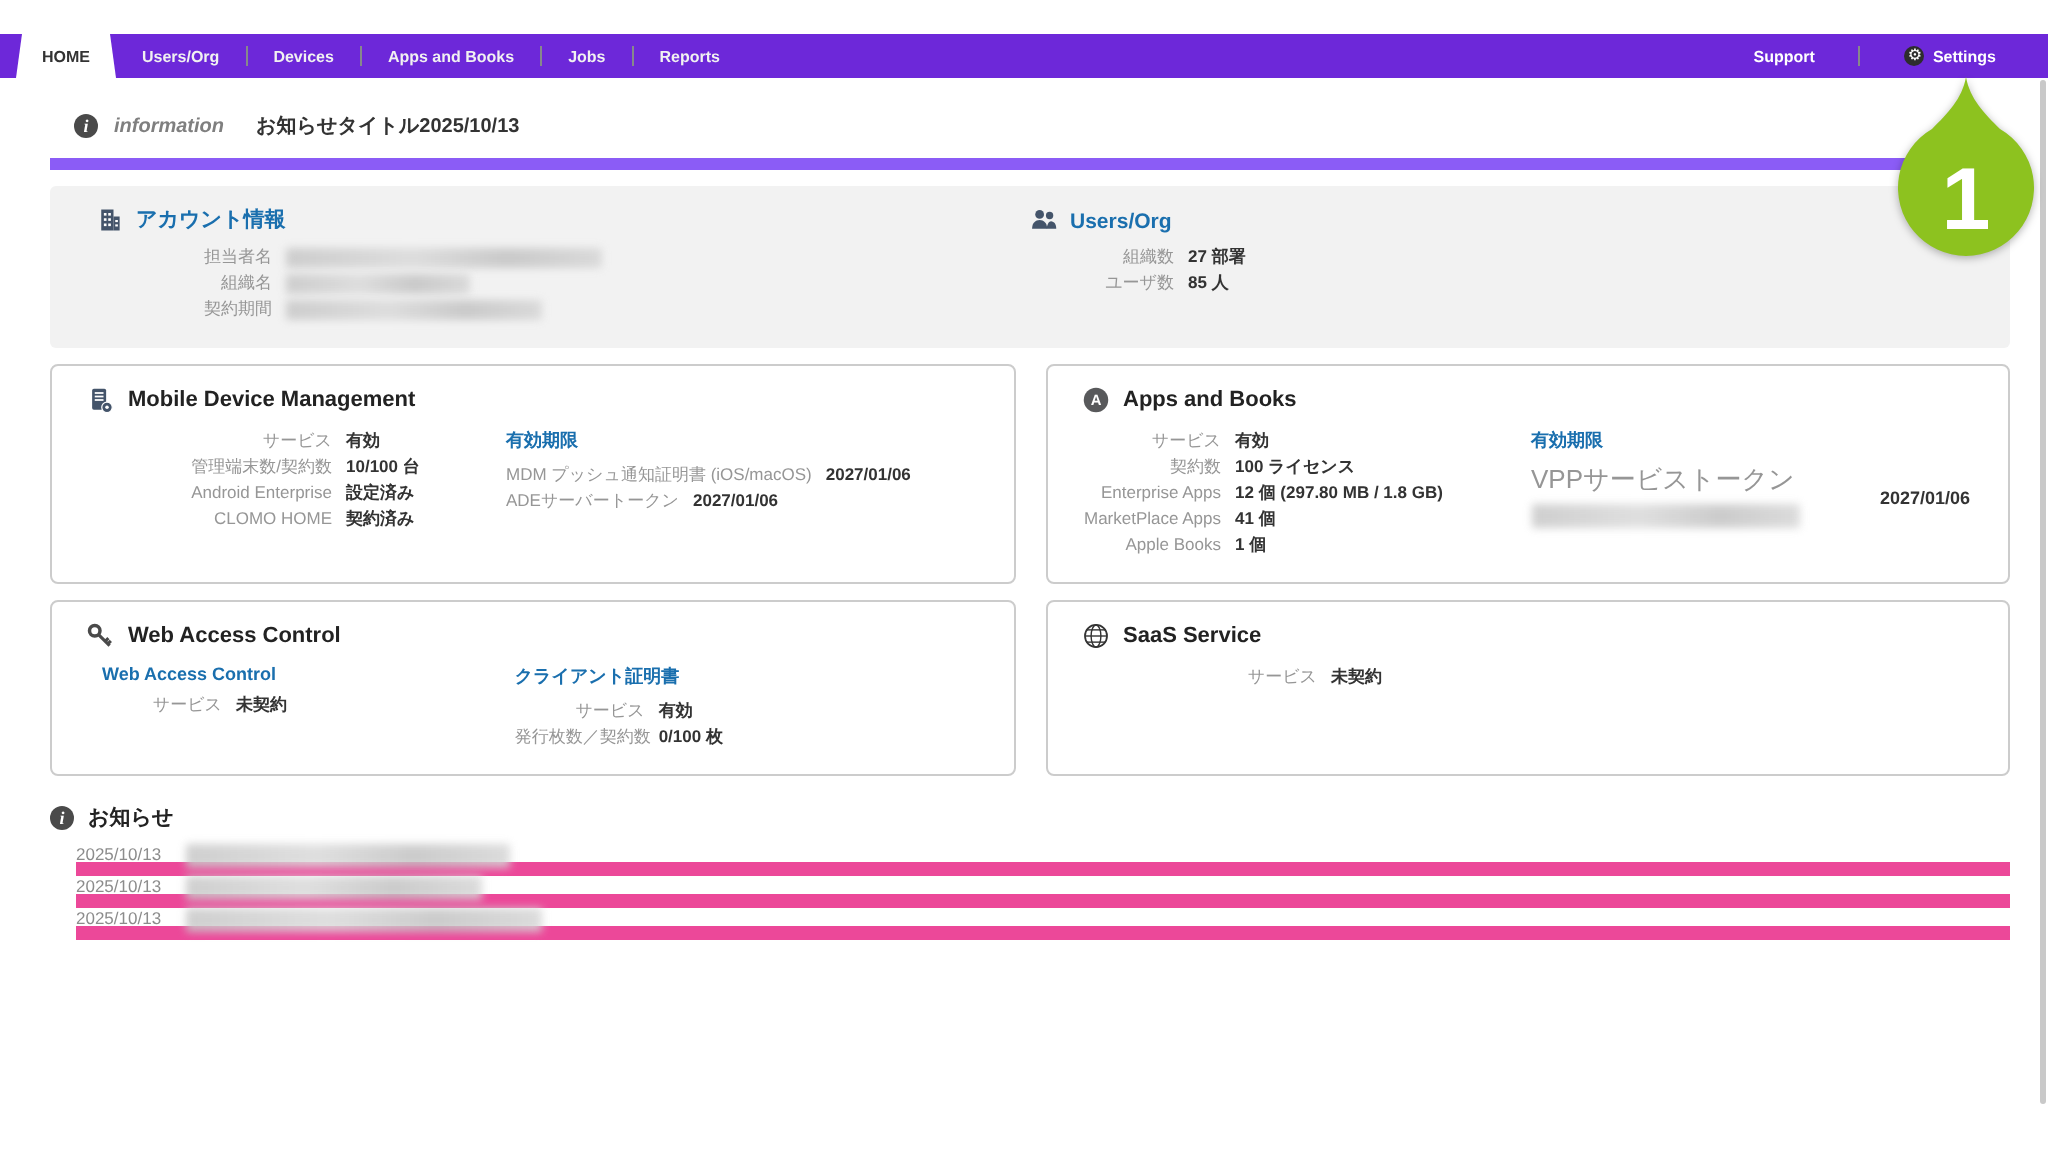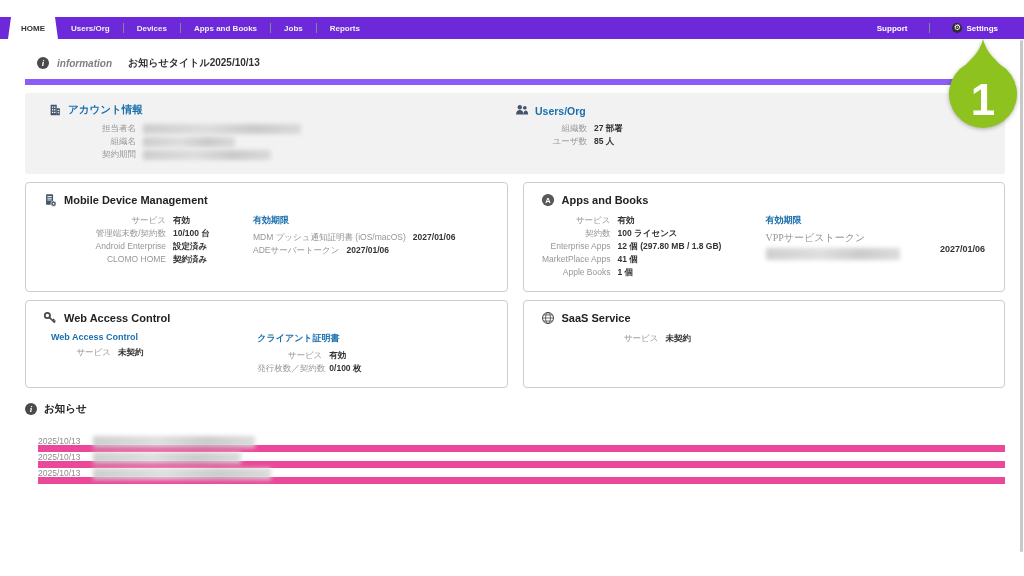--- a/index.html
+++ b/index.html
@@ -78,29 +78,29 @@
   .web-col1 .k { width:68px; }
   .web-col2 .k { width:65px; }
   .saas-col .k { width:118px; }
   .exp-block { position:absolute; top:0; right:0; }
   .mdm-exp { left:210px; }
   .apps-exp { left:225px; }
   .exp-title { color:#1a6fae; font-weight:bold; font-size:9px; margin-bottom:4px; }
   .exp-row { display:flex; justify-content:flex-start; font-size:8.5px; line-height:13px; white-space:nowrap; }
   .exp-row .k { color:#969696; }
   .exp-row .v { color:#333; font-weight:bold; margin-left:7px; width:62px; text-align:left; }
-  .token-label { color:#969696; font-size:10px; margin-top:2px;font-family:Liberation Serif, serif; }
+  .token-label { color:#969696; font-size:13px; margin-top:2px; }
   .apps-date { position:absolute; right:2px; top:30px; font-weight:bold; font-size:9px; color:#333; }
   .subcols { display:flex; }
   .subcol1 { width:48%; }
   .subcol2 { width:52%; }
   .sub-title { color:#1a6fae; font-weight:bold; font-size:9px; margin-bottom:4px; }
   
   .news { margin-top:14px; }
-  .news-head { display:flex; align-items:center; gap:7px; margin-bottom:20px; }
+  .news-head { display:flex; align-items:center; gap:7px; margin-bottom:6px; }
   .news-title { font-weight:bold; font-size:10.5px; color:#222; }
   .news-row {
     display:flex; align-items:flex-start; height:16px; margin-left:13px;
     border-bottom:7px solid #ec4899; cursor:pointer;
   }
   .news-date { color:#8c8c8c; font-size:8.5px; width:55px; flex:0 0 auto; }
   
   .scrollbar { position:absolute; top:40px; right:1px; width:3px; height:512px; background:#c9c9c9; border-radius:2px; }
   
   .icon14 { width:14px; height:14px; flex:0 0 auto; display:block; }

